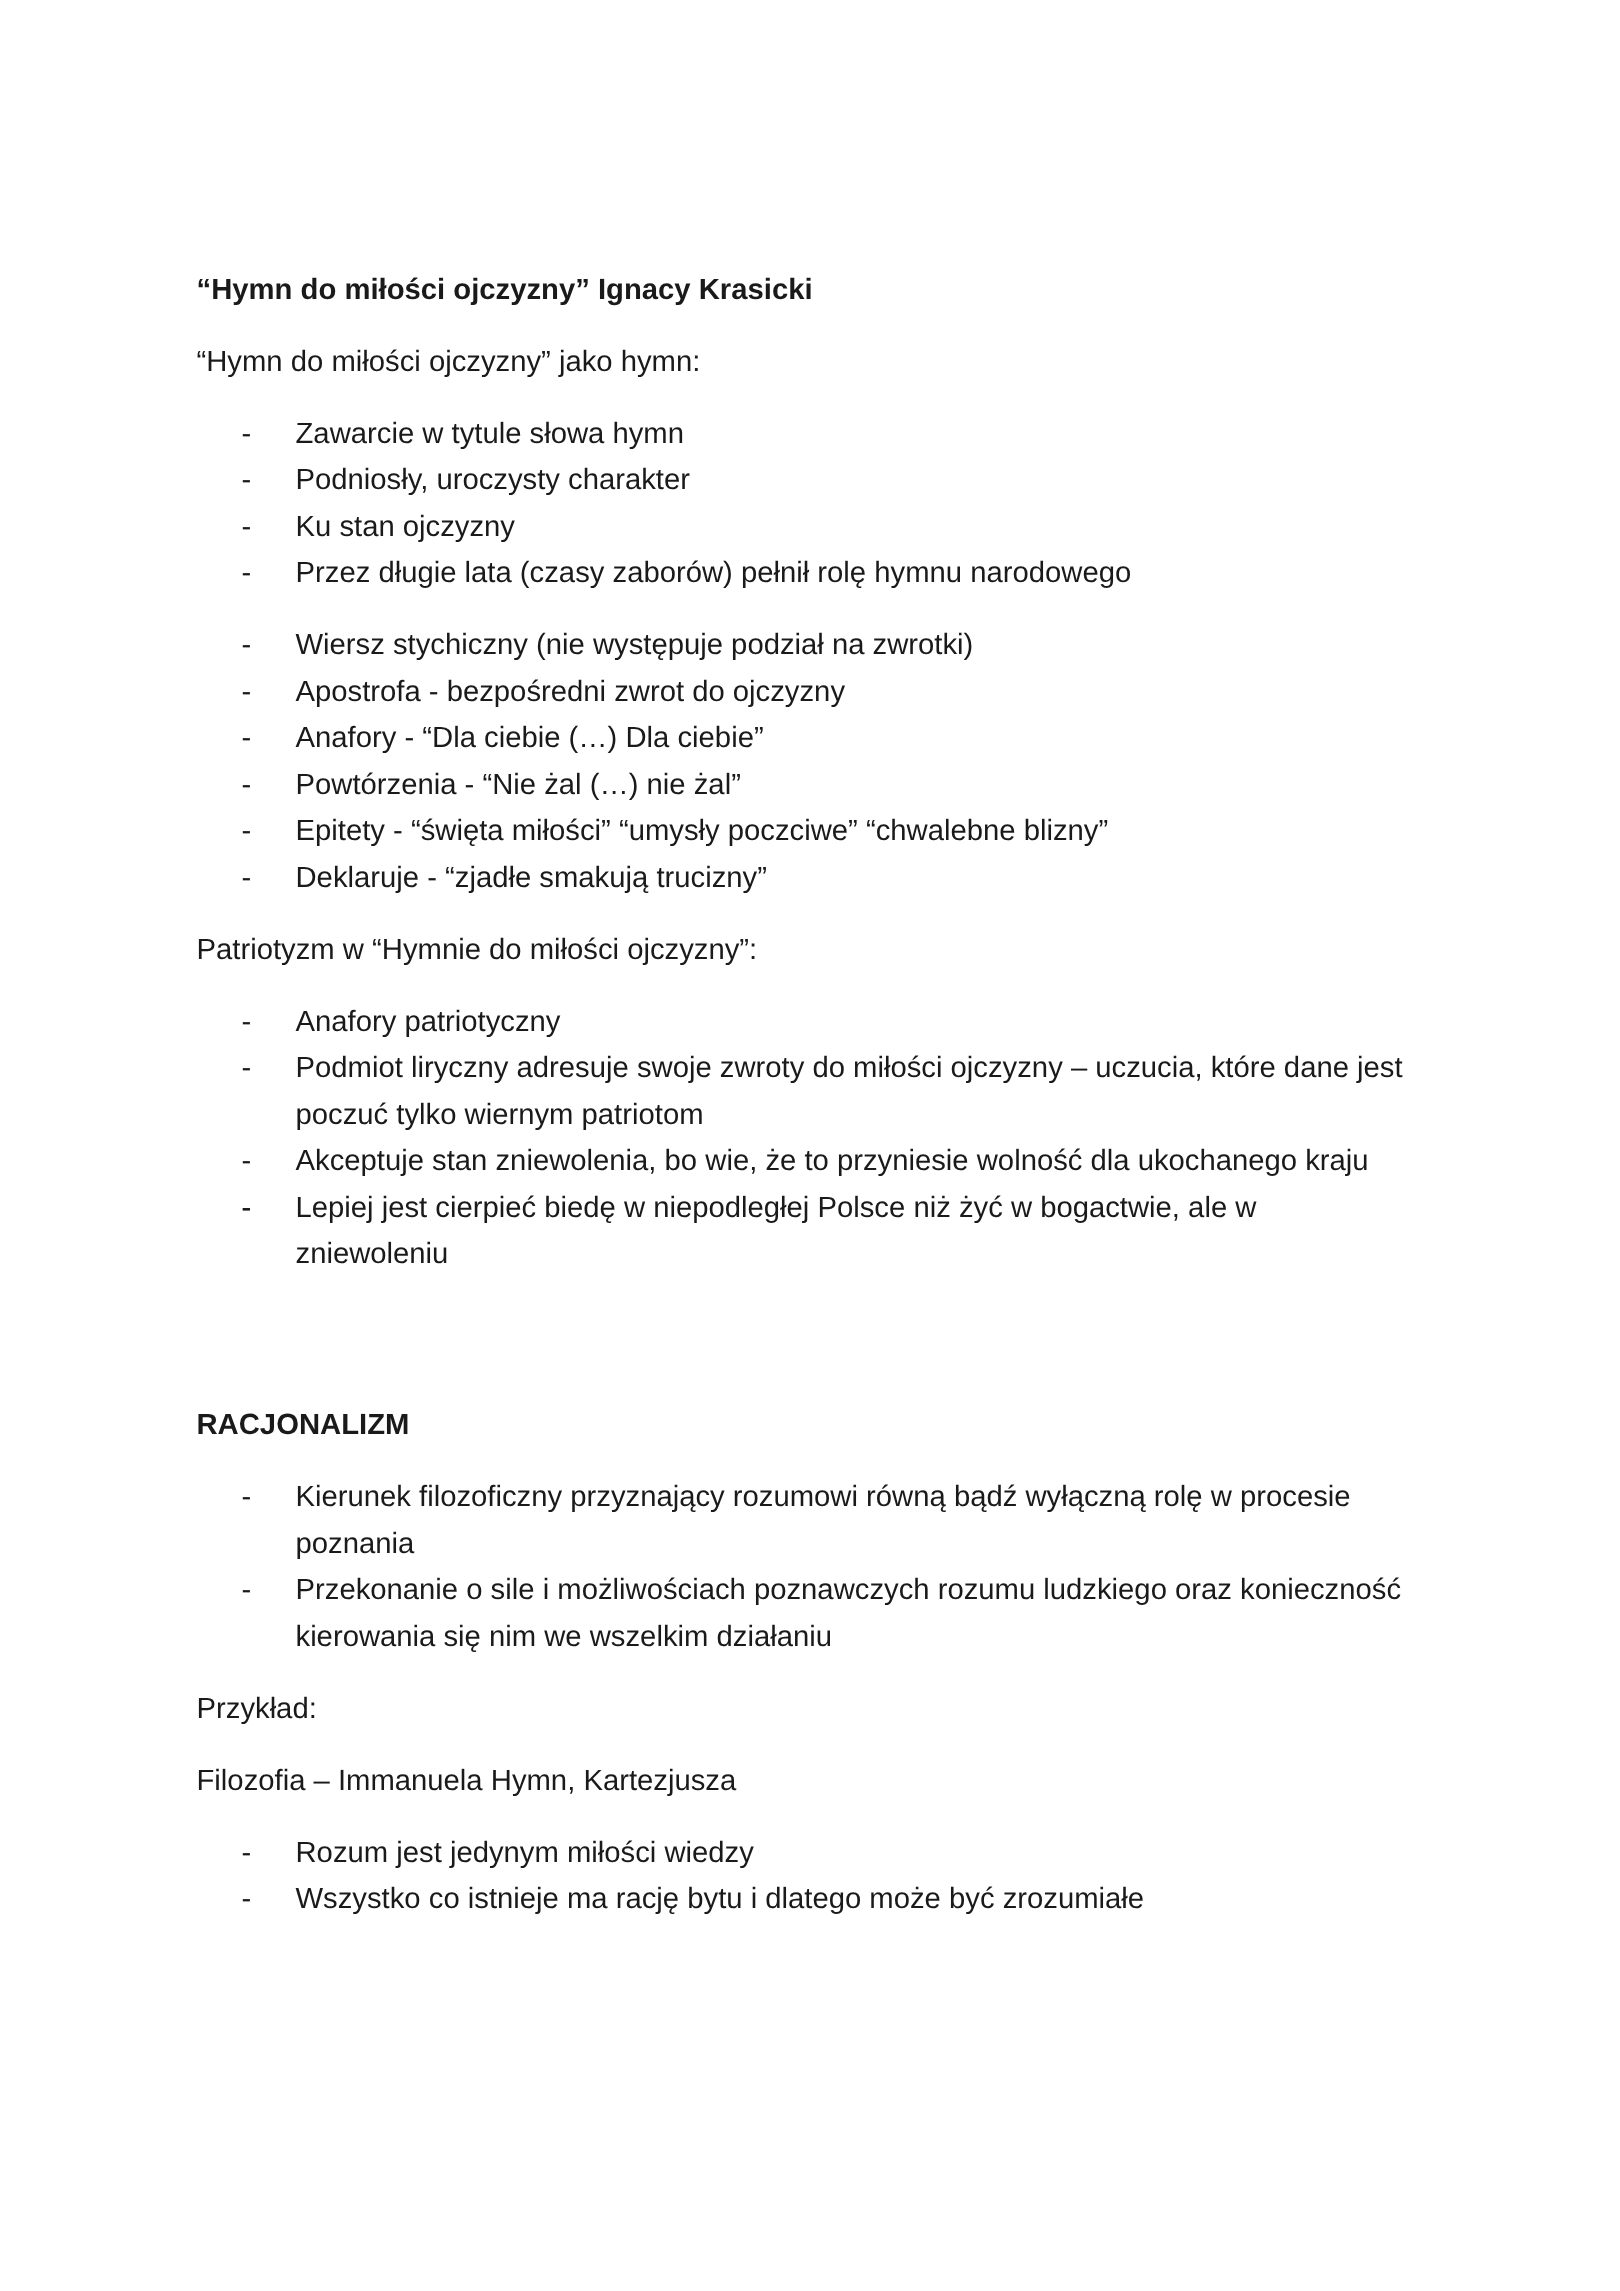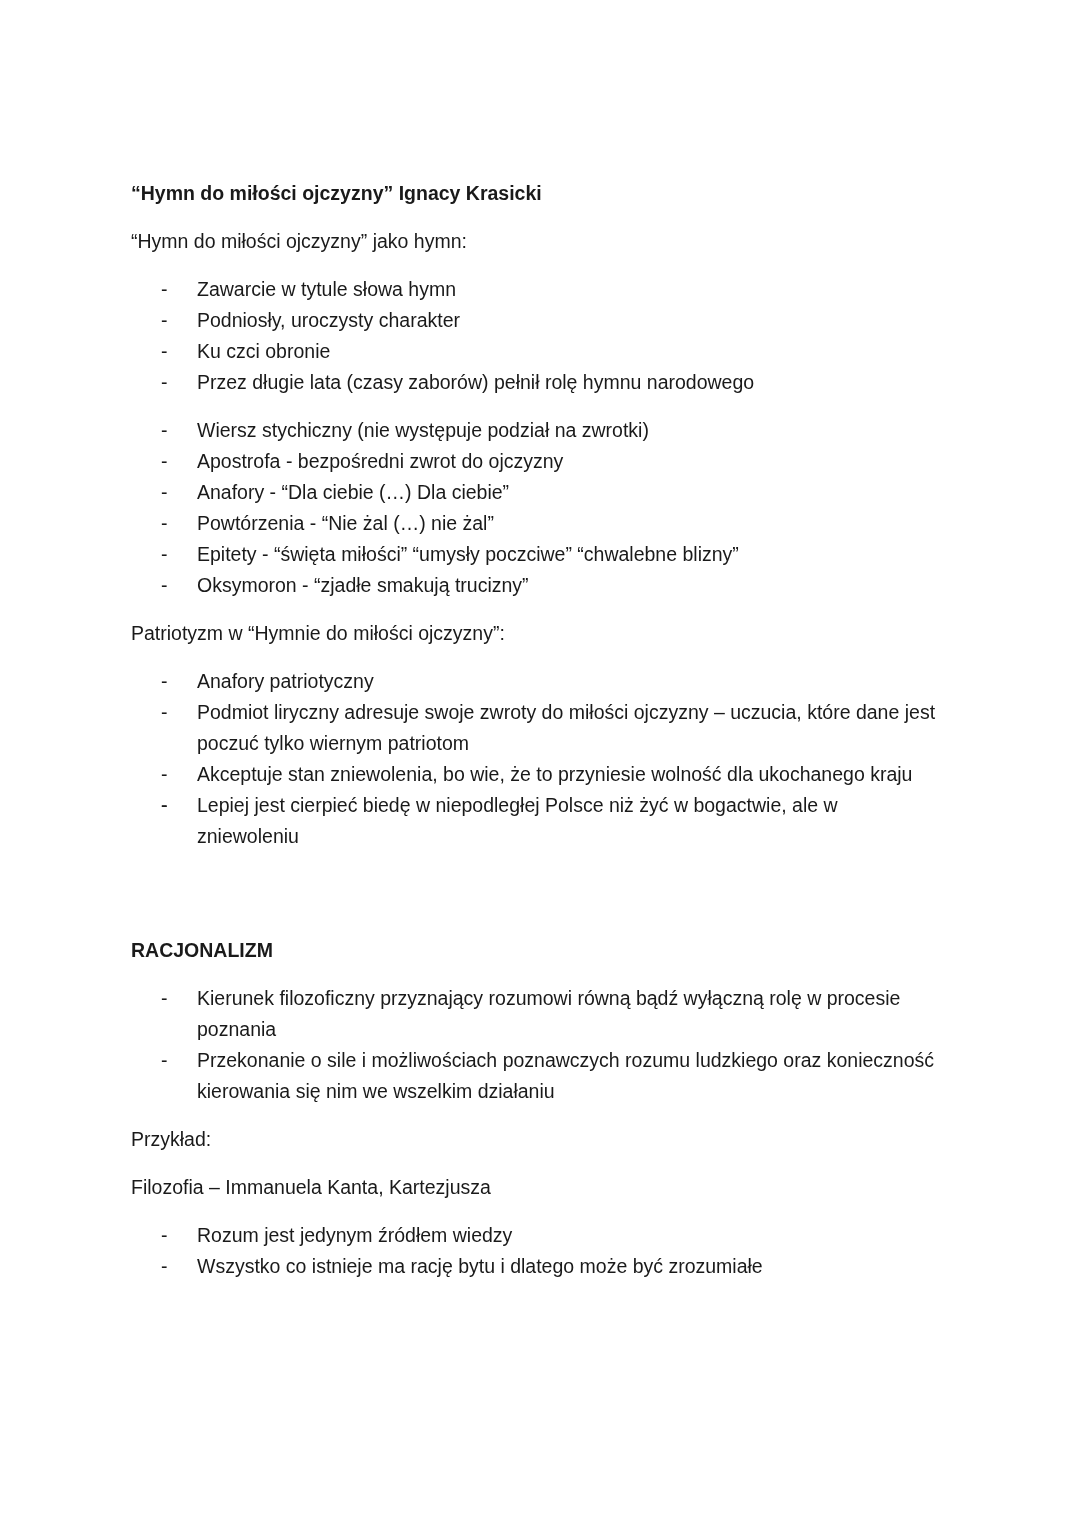--- a/index.html
+++ b/index.html
@@ -54,45 +54,45 @@
 </head>
 <body>
 
 <div class="page">
   <div id="doc-content">
       <div class="block heading">“Hymn do miłości ojczyzny” Ignacy Krasicki</div>
       <div class="block">“Hymn do miłości ojczyzny” jako hymn:</div>
       <ul class="doc-list">
         <li><span class="dash">-</span><span>Zawarcie w tytule słowa hymn</span></li>
         <li><span class="dash">-</span><span>Podniosły, uroczysty charakter</span></li>
-        <li><span class="dash">-</span><span>Ku czci obronie</span></li>
+        <li><span class="dash">-</span><span>Ku stan ojczyzny</span></li>
         <li><span class="dash">-</span><span>Przez długie lata (czasy zaborów) pełnił rolę hymnu narodowego</span></li>
       </ul>
       <ul class="doc-list">
         <li><span class="dash">-</span><span>Wiersz stychiczny (nie występuje podział na zwrotki)</span></li>
         <li><span class="dash">-</span><span>Apostrofa - bezpośredni zwrot do ojczyzny</span></li>
         <li><span class="dash">-</span><span>Anafory - “Dla ciebie (…) Dla ciebie”</span></li>
         <li><span class="dash">-</span><span>Powtórzenia - “Nie żal (…) nie żal”</span></li>
         <li><span class="dash">-</span><span>Epitety - “święta miłości” “umysły poczciwe” “chwalebne blizny”</span></li>
-        <li><span class="dash">-</span><span>Oksymoron - “zjadłe smakują trucizny”</span></li>
+        <li><span class="dash">-</span><span>Deklaruje - “zjadłe smakują trucizny”</span></li>
       </ul>
       <div class="block">Patriotyzm w “Hymnie do miłości ojczyzny”:</div>
       <ul class="doc-list">
         <li><span class="dash">-</span><span>Anafory patriotyczny</span></li>
         <li><span class="dash">-</span><span>Podmiot liryczny adresuje swoje zwroty do miłości ojczyzny – uczucia, które dane jest poczuć tylko wiernym patriotom</span></li>
         <li><span class="dash">-</span><span>Akceptuje stan zniewolenia, bo wie, że to przyniesie wolność dla ukochanego kraju</span></li>
         <li><span class="dash">-</span></li>
         <li><span class="dash">-</span><span>Lepiej jest cierpieć biedę w niepodległej Polsce niż żyć w bogactwie, ale w zniewoleniu</span></li>
       </ul>
       <div class="spacer"></div>
       <div class="block heading">RACJONALIZM</div>
       <ul class="doc-list">
         <li><span class="dash">-</span><span>Kierunek filozoficzny przyznający rozumowi równą bądź wyłączną rolę w procesie poznania</span></li>
         <li><span class="dash">-</span><span>Przekonanie o sile i możliwościach poznawczych rozumu ludzkiego oraz konieczność kierowania się nim we wszelkim działaniu</span></li>
       </ul>
       <div class="block">Przykład:</div>
-      <div class="block">Filozofia – Immanuela Kanta, Kartezjusza</div>
+      <div class="block">Filozofia – Immanuela Hymn, Kartezjusza</div>
       <ul class="doc-list">
-        <li><span class="dash">-</span><span>Rozum jest jedynym źródłem wiedzy</span></li>
+        <li><span class="dash">-</span><span>Rozum jest jedynym miłości wiedzy</span></li>
         <li><span class="dash">-</span><span>Wszystko co istnieje ma rację bytu i dlatego może być zrozumiałe</span></li>
       </ul>
     </div>
 </div>
 
 </body></html>

